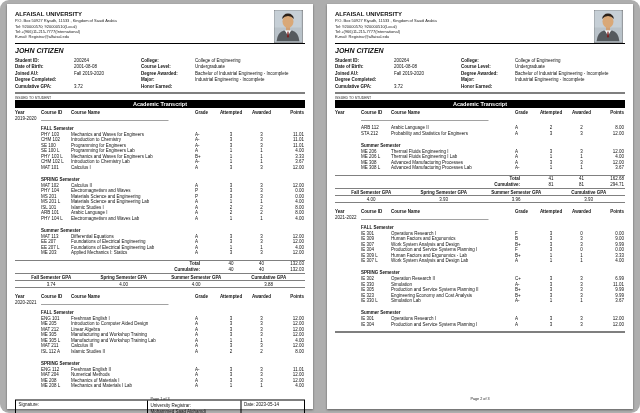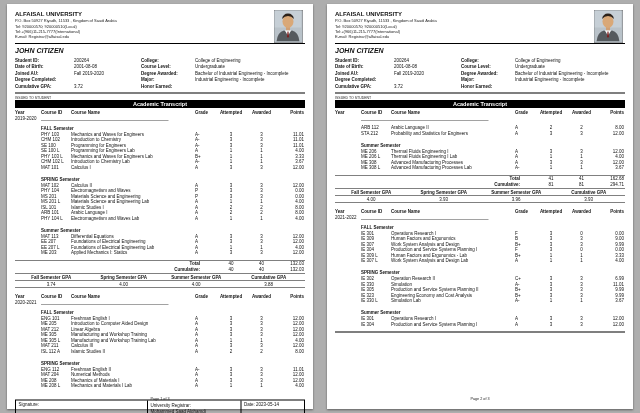--- a/index.html
+++ b/index.html
@@ -1,17 +1,17 @@
 <!DOCTYPE html>
 <html><head>
 <meta charset="utf-8">
 <style>
   html,body{margin:0;padding:0;}
   body{width:640px;height:413px;overflow:hidden;font-family:"Liberation Sans",sans-serif;}
-  #desktop{position:relative;width:640px;height:413px;background:#aeaeae;overflow:hidden;}
+  #desktop{position:relative;width:640px;height:413px;background:#aeaeae;overflow:hidden;border-radius:9px;}
   .page-wrap{position:absolute;top:4px;width:306px;height:405px;}
   .pos-0{left:7px;}
   .pos-1{left:327px;}
   .page{width:612px;height:810px;transform:scale(0.5);transform-origin:0 0;background:#fff;
         box-shadow:0 1px 4px rgba(0,0,0,.45);padding:12px 16px;box-sizing:border-box;
         position:relative;color:#111;}
   
   .univ-name{font-size:12px;font-weight:bold;margin-bottom:3px;}
   .addr{font-size:8px;line-height:10.5px;color:#222;}
   .rule{border-top:2.5px solid #000;margin:7px 0 5px;}

